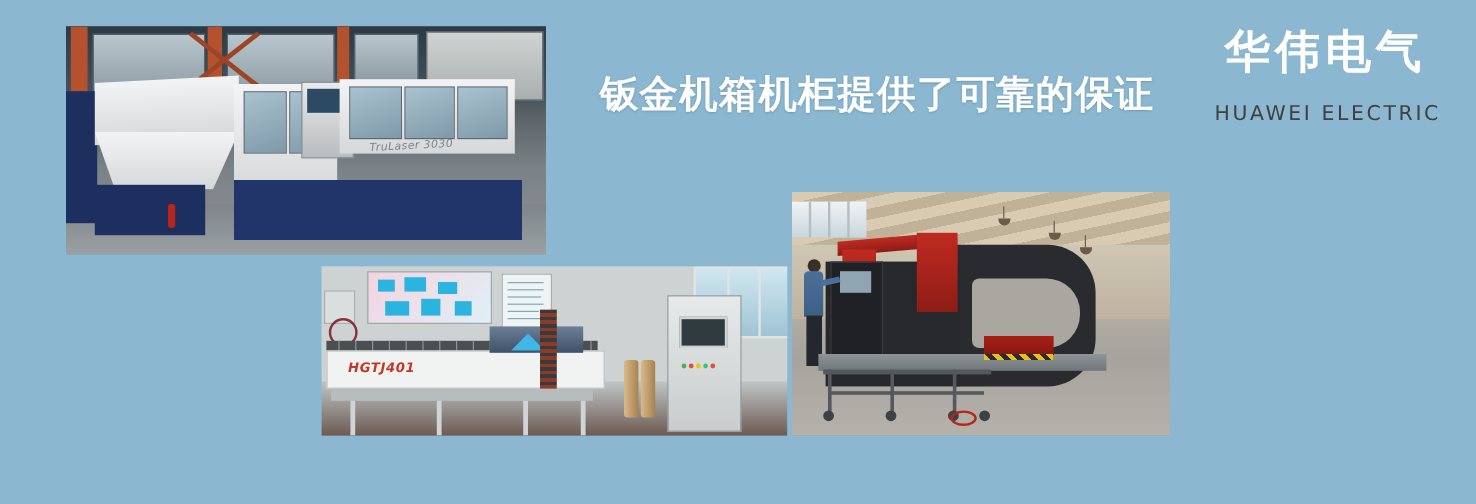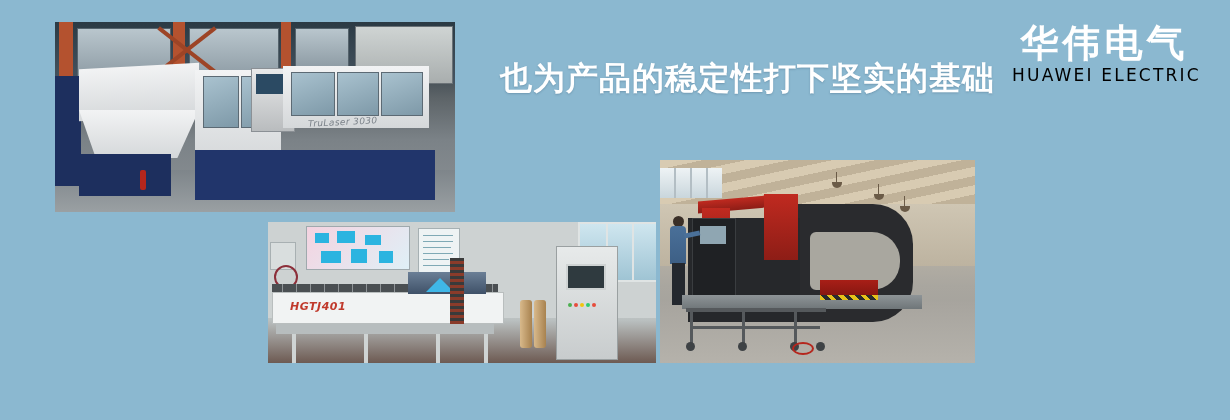--- a/index.html
+++ b/index.html
@@ -115,21 +115,21 @@
     font-size:32px;line-height:44px;font-weight:bold;letter-spacing:1px;
     text-shadow:0 1px 2px rgba(60,95,120,.35);}
   #headline div{white-space:nowrap;}
   #tagline{position:absolute;left:688px;top:372px;color:#ffffff;
     font-size:28px;font-weight:bold;letter-spacing:1.5px;white-space:nowrap;
     text-shadow:0 1px 2px rgba(60,95,120,.35);}
 
   
   #logo{position:absolute;left:1012px;top:22px;width:185px;text-align:center;}
   #logo-cn{color:#ffffff;font-size:38px;font-weight:bold;letter-spacing:4px;line-height:42px;white-space:nowrap;}
-  #logo-en{color:#000000;font-size:17px;letter-spacing:2.2px;line-height:22px;white-space:nowrap;}
+  #logo-en{color:#404040;font-size:17px;letter-spacing:2.2px;line-height:22px;white-space:nowrap;margin-top:20px;}
 </style>
 </head>
 <body>
 
 <div id="banner">
 
   <div class="photo" id="photo-laser">
     <div class="p1-wall"></div>
     <div class="p1-beam" style="left:4px;top:0;width:14px;height:62px;"></div>
     <div class="p1-beam" style="left:118px;top:0;width:12px;height:62px;"></div>
@@ -261,21 +261,21 @@
       <i style="left:4px;top:18px;width:130px;height:3px;"></i>
       <div class="p3-wheel" style="left:0;top:34px;"></div>
       <div class="p3-wheel" style="left:52px;top:34px;"></div>
       <div class="p3-wheel" style="left:104px;top:34px;"></div>
       <div class="p3-wheel" style="left:130px;top:34px;"></div>
     </div>
     <div class="p3-redcoil"></div>
   </div>
 
   <div id="headline">
-    <div>也为产品的稳定性打下坚实的基础</div>
+    <div>钣金机箱机柜提供了可靠的保证</div>
   </div>
 
 
   <div id="logo">
     <div id="logo-cn">华伟电气</div>
     <div id="logo-en">HUAWEI ELECTRIC</div>
   </div>
 
 </div>
 

